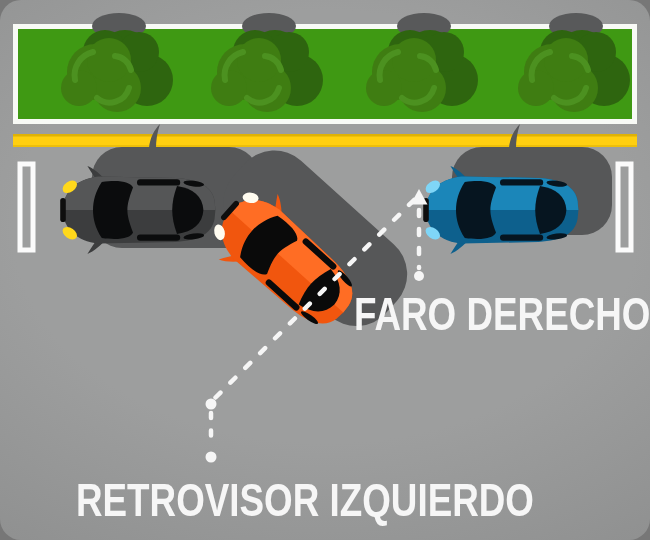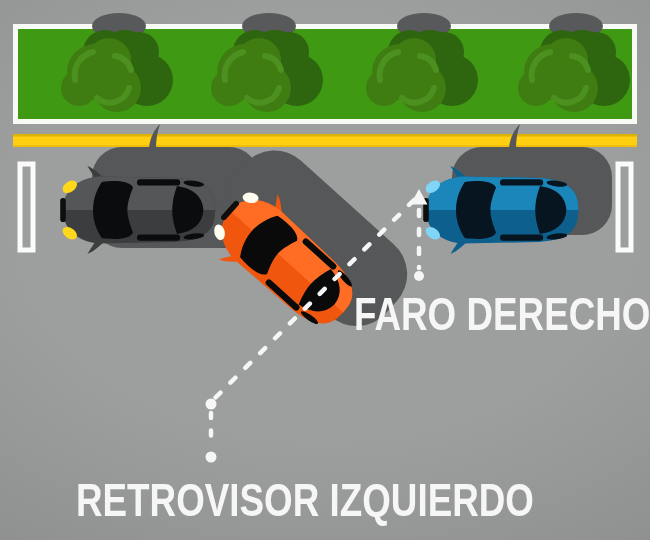--- a/index.html
+++ b/index.html
@@ -2,20 +2,21 @@
 <html style="--bg-center: #9d9e9e; --bg-edge: #838484; --hedge-border: #f8faf6; --hedge-green: #3f9913; --bush-gray-bump: #58595a; --bush-shadow-green: #2e650f; --bush-main-green: #3f7d12; --bush-highlight-green: #4c9120; --curb-yellow: #ffcf11; --curb-yellow-dark: #dfb206; --slot-marker-white: #fbfbfb; --shadow-gray: #565758; --car-gray-light: #555657; --car-gray-dark: #3c3d3e; --car-gray-lamp: #ffd81c; --car-orange-light: #ff6d24; --car-orange-dark: #f1560e; --car-orange-lamp: #fffcf0; --car-blue-light: #1b86b9; --car-blue-dark: #0d608d; --car-blue-lamp: #7fd6f7; --glass-black: #0a0f14; --guide-white: #f6f6f6; --label-white: #f6f6f6;"><head>
 <meta charset="utf-8">
 <style>
   html,body{margin:0;padding:0;background:#777;}
   .stage{
     position:relative;width:650px;height:540px;overflow:hidden;
     background:radial-gradient(ellipse 120% 100% at 50% 42%,
       var(--bg-center,#9d9e9e) 0%, var(--bg-center,#9d9e9e) 40%,
       var(--bg-edge,#838484) 100%);
     font-family:"Liberation Sans",sans-serif;
+    border-radius:21px;
   }
   .scene-svg{position:absolute;left:0;top:0;}
   .label{
     position:absolute;color:var(--label-white,#f6f6f6);
     font-weight:700;font-size:46px;line-height:1;letter-spacing:0px;
     white-space:nowrap;transform-origin:0 50%;transform:scaleX(.8);
     user-select:none;
   }
   #label-faro{left:354px;top:291px;}
   #label-retro{left:76px;top:477px;}

